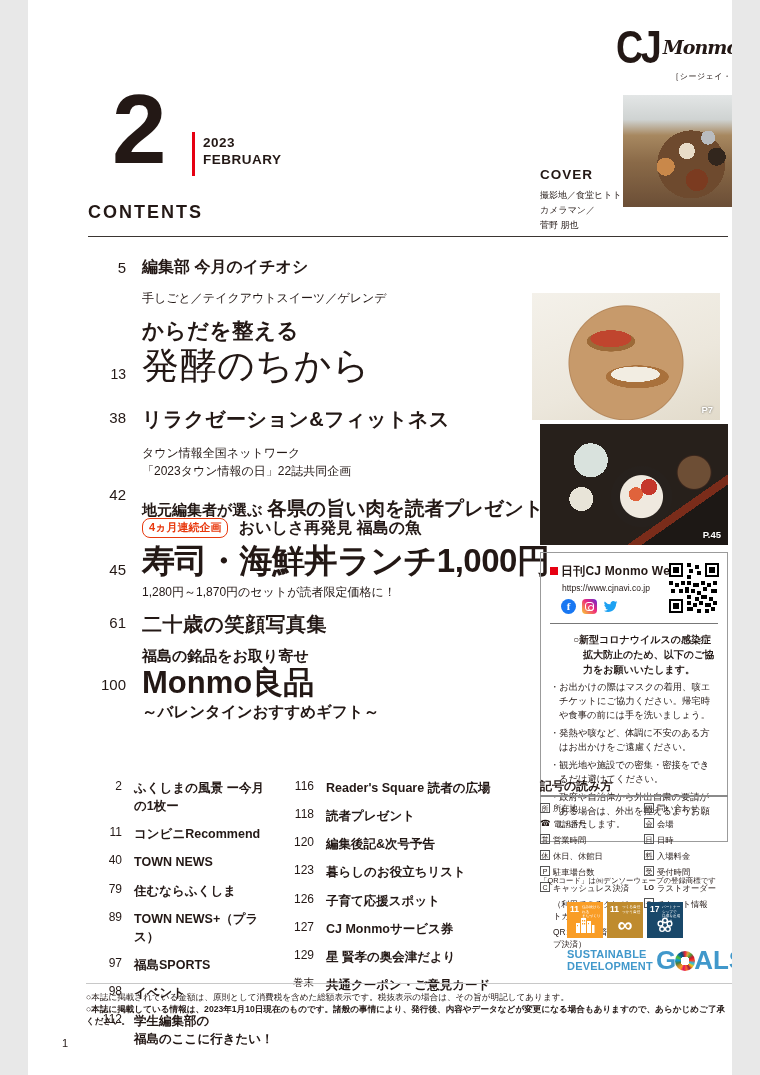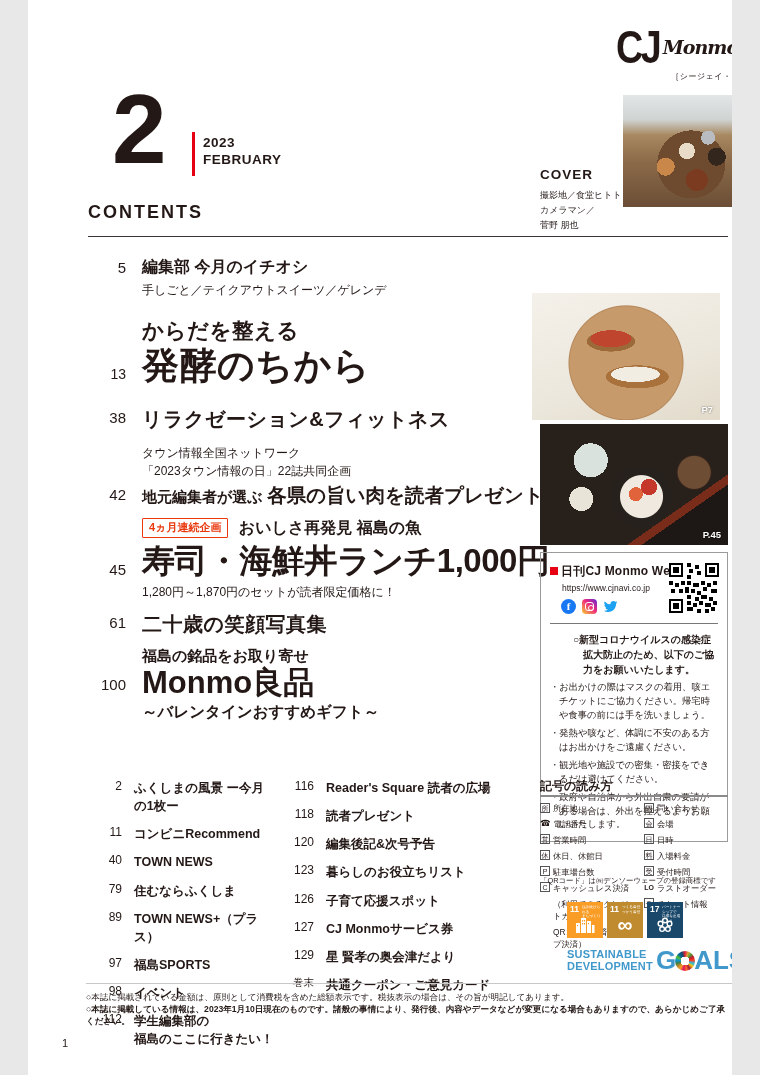--- a/index.html
+++ b/index.html
@@ -53,29 +53,29 @@
       radial-gradient(circle at 58% 52%, #c5372b 0 8px, transparent 8px),
       radial-gradient(circle at 54% 60%, #efe9df 0 21px, #27211d 22px 30px, transparent 31px),
       radial-gradient(circle at 82% 40%, #6d4e35 0 16px, #38251c 17px, transparent 18px),
       linear-gradient(145deg,#27201b 0 72%, #7a2c1a 72% 76%, #1d1815 76%),
       linear-gradient(180deg,#c09467 0%,#a97f54 100%);}
 
   
   .feat-num{left:58px;width:40px;text-align:right;font-size:15px;}
   .feat{left:114px;}
   .f5-title{font-size:16px;font-weight:bold;}
-  .f5-sub{font-size:12px;margin-top:4px;}
+  .f5-sub{font-size:12px;margin-top:12px;}
   .f13-kicker{font-size:21.5px;font-weight:bold;letter-spacing:0.5px;}
-  .f13-title{font-size:37px;font-weight:bold;letter-spacing:0.5px;line-height:1.15;}
+  .f13-title{font-size:37px;font-weight:normal;letter-spacing:0.5px;line-height:1.15;}
   .f38-title,.f61-title{font-size:20px;font-weight:bold;letter-spacing:0.5px;}
   .f42-k{font-size:12px;line-height:1.5;}
-  .f42-line{margin-top:2px;}
+  .f42-line{margin-top:15px;}
   .f42-prefix{font-size:15px;font-weight:bold;}
   .f42-title{font-size:19.5px;font-weight:bold;}
-  .badge{display:inline-block;border:1.5px solid #e8380d;color:#e8380d;border-radius:1px;
+  .badge{display:inline-block;border:1.5px solid #e8380d;color:#e8380d;border-radius:8px;
          font-size:11px;font-weight:bold;padding:1px 6px 2px;margin-right:6px;vertical-align:2px;}
   .f45-kicker{font-size:16px;font-weight:bold;}
   .f45-title{font-size:33px;font-weight:bold;letter-spacing:-0.5px;line-height:1.15;margin-top:3px;}
   .f45-sub{font-size:12px;margin-top:4px;}
   .f100-kicker{font-size:15px;font-weight:bold;}
   .f100-title{font-size:31px;font-weight:bold;line-height:1.1;}
   .f100-sub{font-size:15.5px;font-weight:bold;margin-top:2px;}
 
   
   .regcol{top:779px;}

